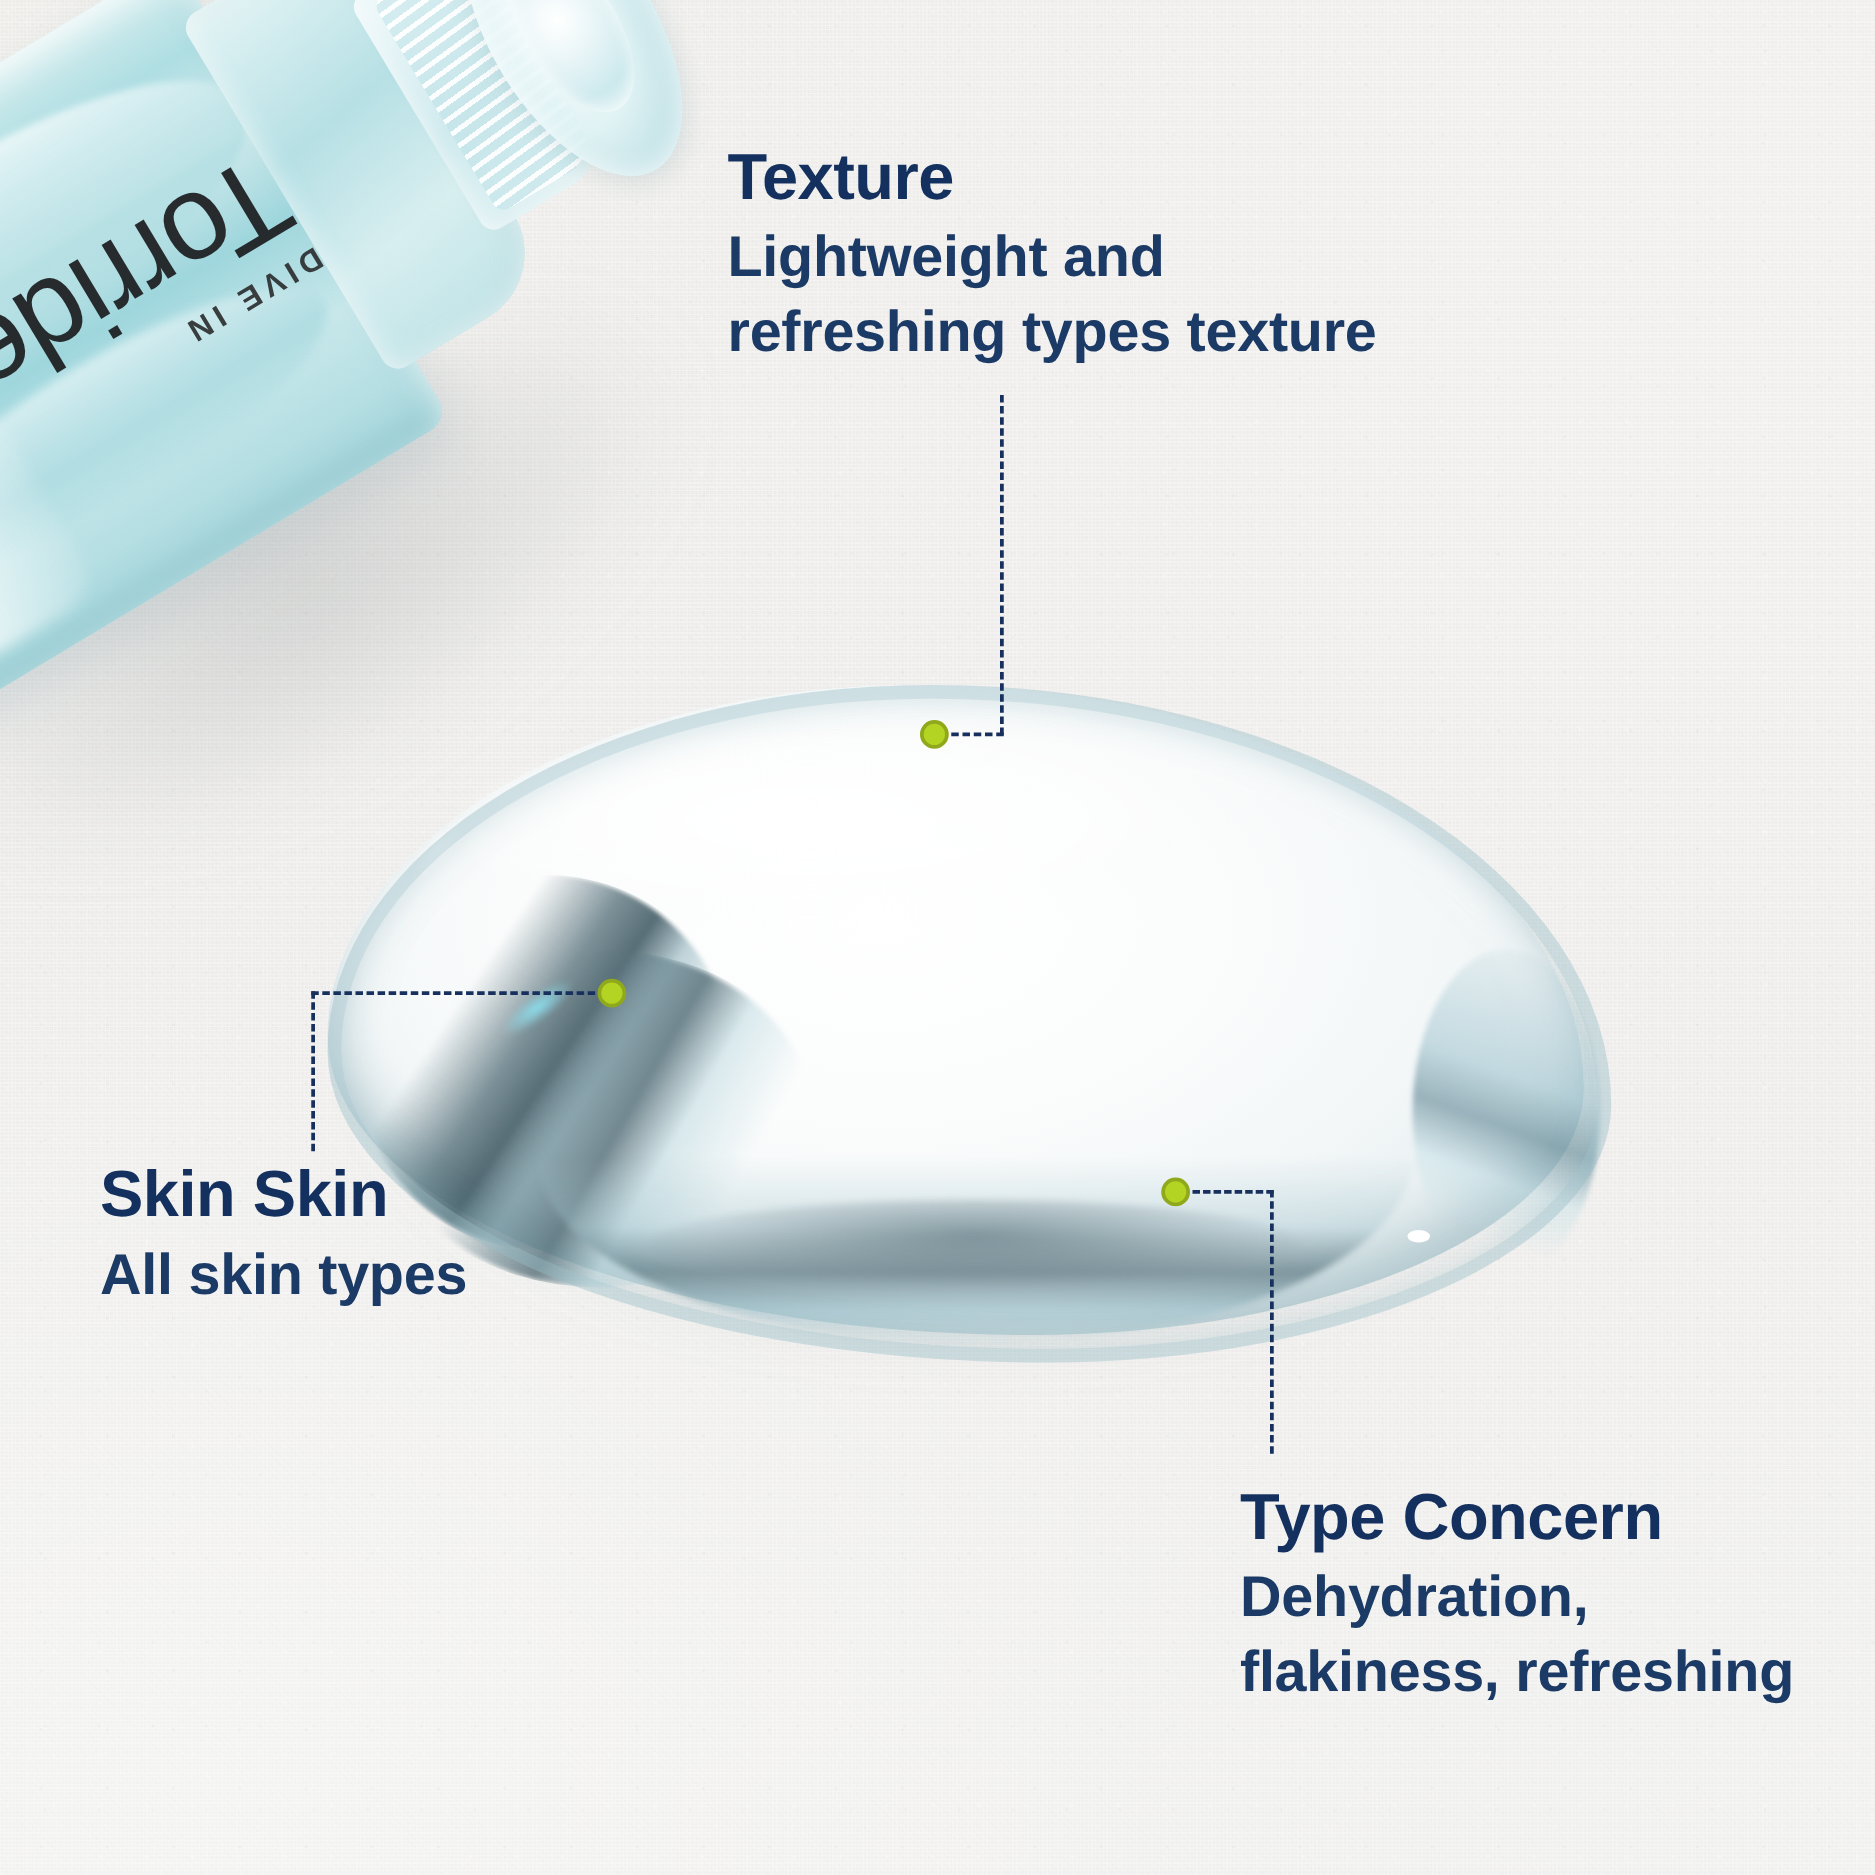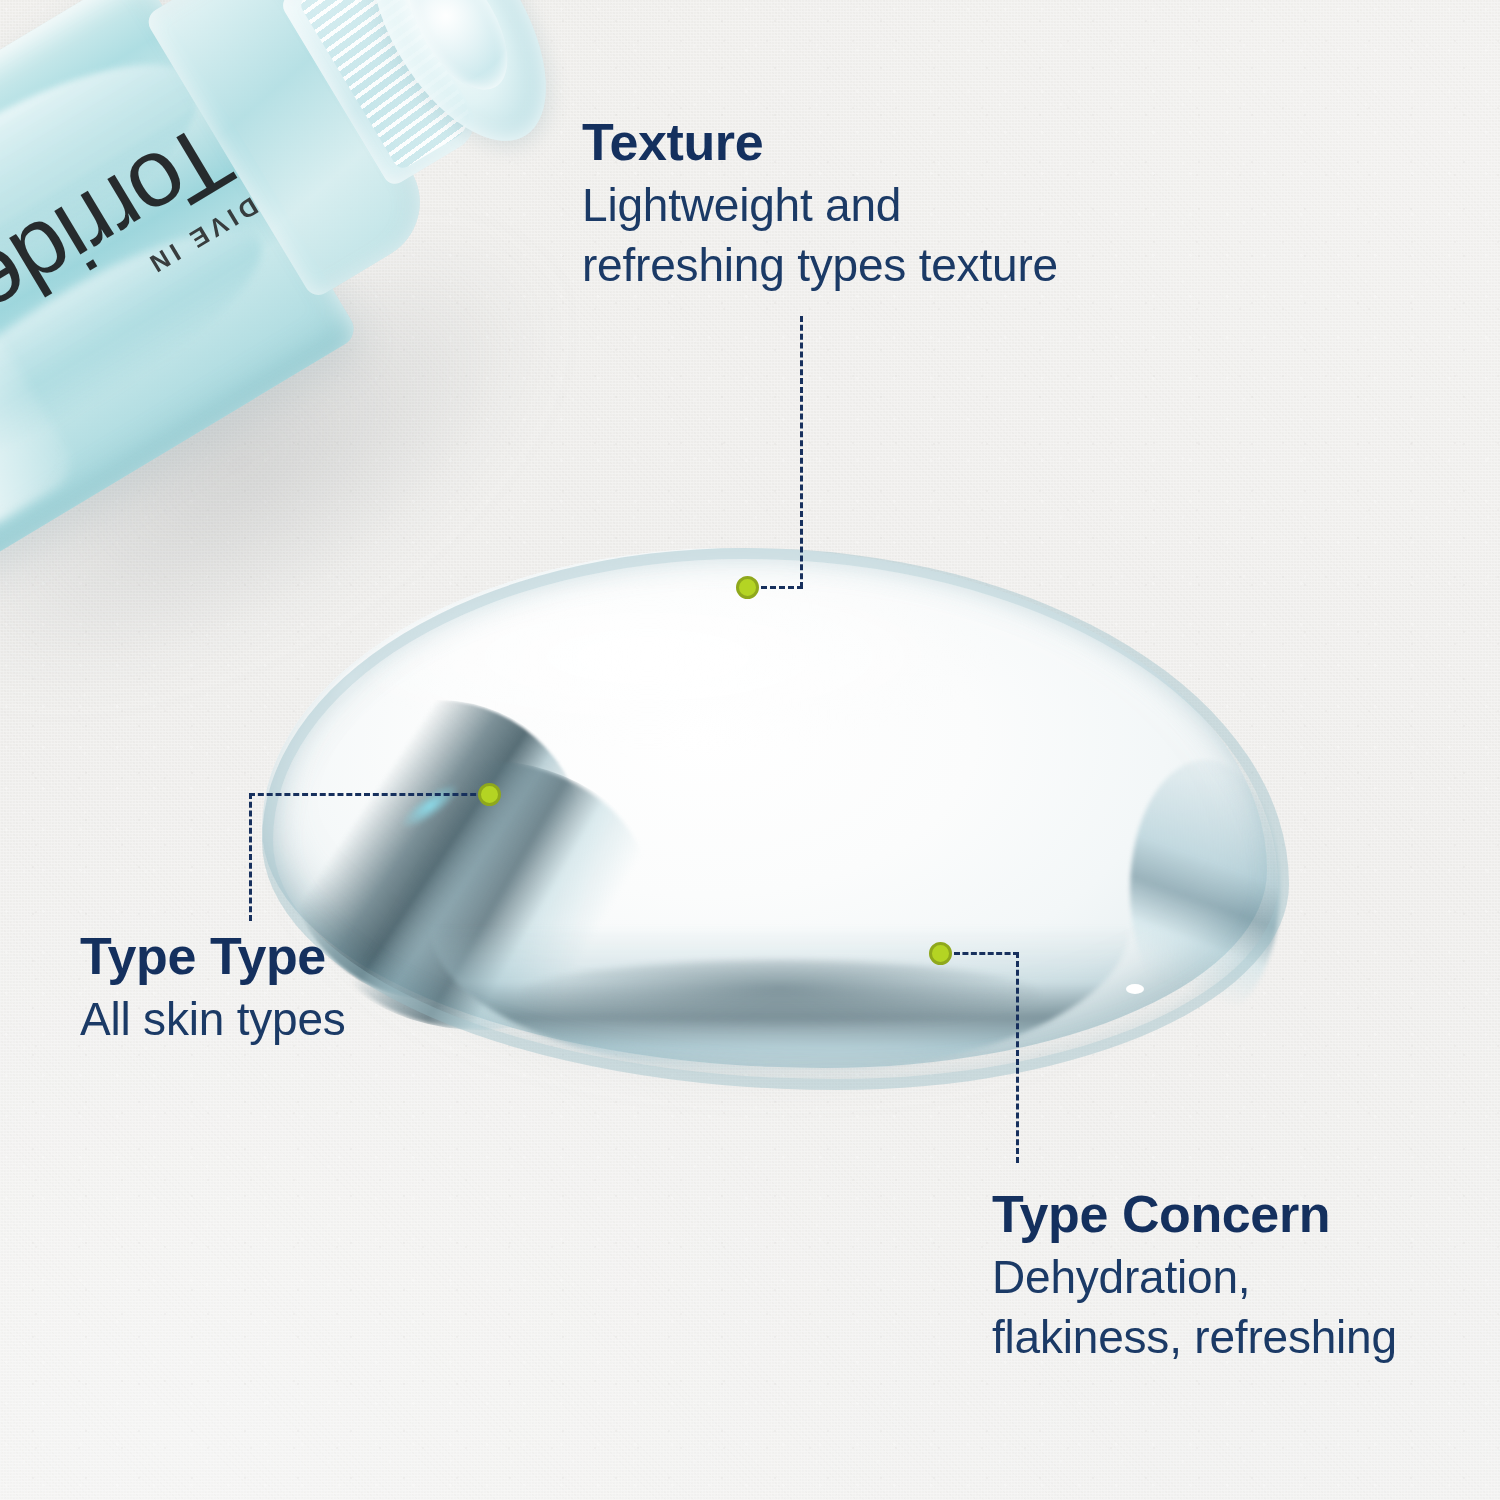--- a/index.html
+++ b/index.html
@@ -348,21 +348,21 @@
     font-size: 52px;
     line-height: 1.0;
     font-weight: 700;
     color: #14305e;
     letter-spacing: -.4px;
   }
   .callout p {
     margin: 0;
     font-size: 46px;
     line-height: 1.30;
-    font-weight: 400;
+    font-weight: 700;
     color: #1b3a66;
     letter-spacing: -.2px;
   }
   #callout-texture  { left: 582px; top: 100px;  width: 640px; margin-top: 16px; }
   #callout-skintype { left: 80px;  top: 930px;  width: 520px; }
   #callout-concern  { left: 992px; top: 1188px; width: 470px; }
 </style>
 </head>
 <body>
 
@@ -413,21 +413,21 @@
     <h3>Texture</h3>
     <p>Lightweight and</p>
     <p>refreshing types texture</p>
   </div>
 
   <div class="leader h" style="left:249px; top:793px; width:236px;"></div>
   <div class="leader v" style="left:249px; top:793px; height:128px;"></div>
   <div class="marker" style="left:478px; top:783px;"></div>
 
   <div class="callout" id="callout-skintype">
-    <h3>Type Type</h3>
+    <h3>Skin Skin</h3>
     <p>All skin types</p>
   </div>
 
   <div class="leader h" style="left:954px; top:952px; width:65px;"></div>
   <div class="leader v" style="left:1016px; top:952px; height:211px;"></div>
   <div class="marker" style="left:929px; top:942px;"></div>
 
   <div class="callout" id="callout-concern">
     <h3>Type Concern</h3>
     <p>Dehydration,</p>

